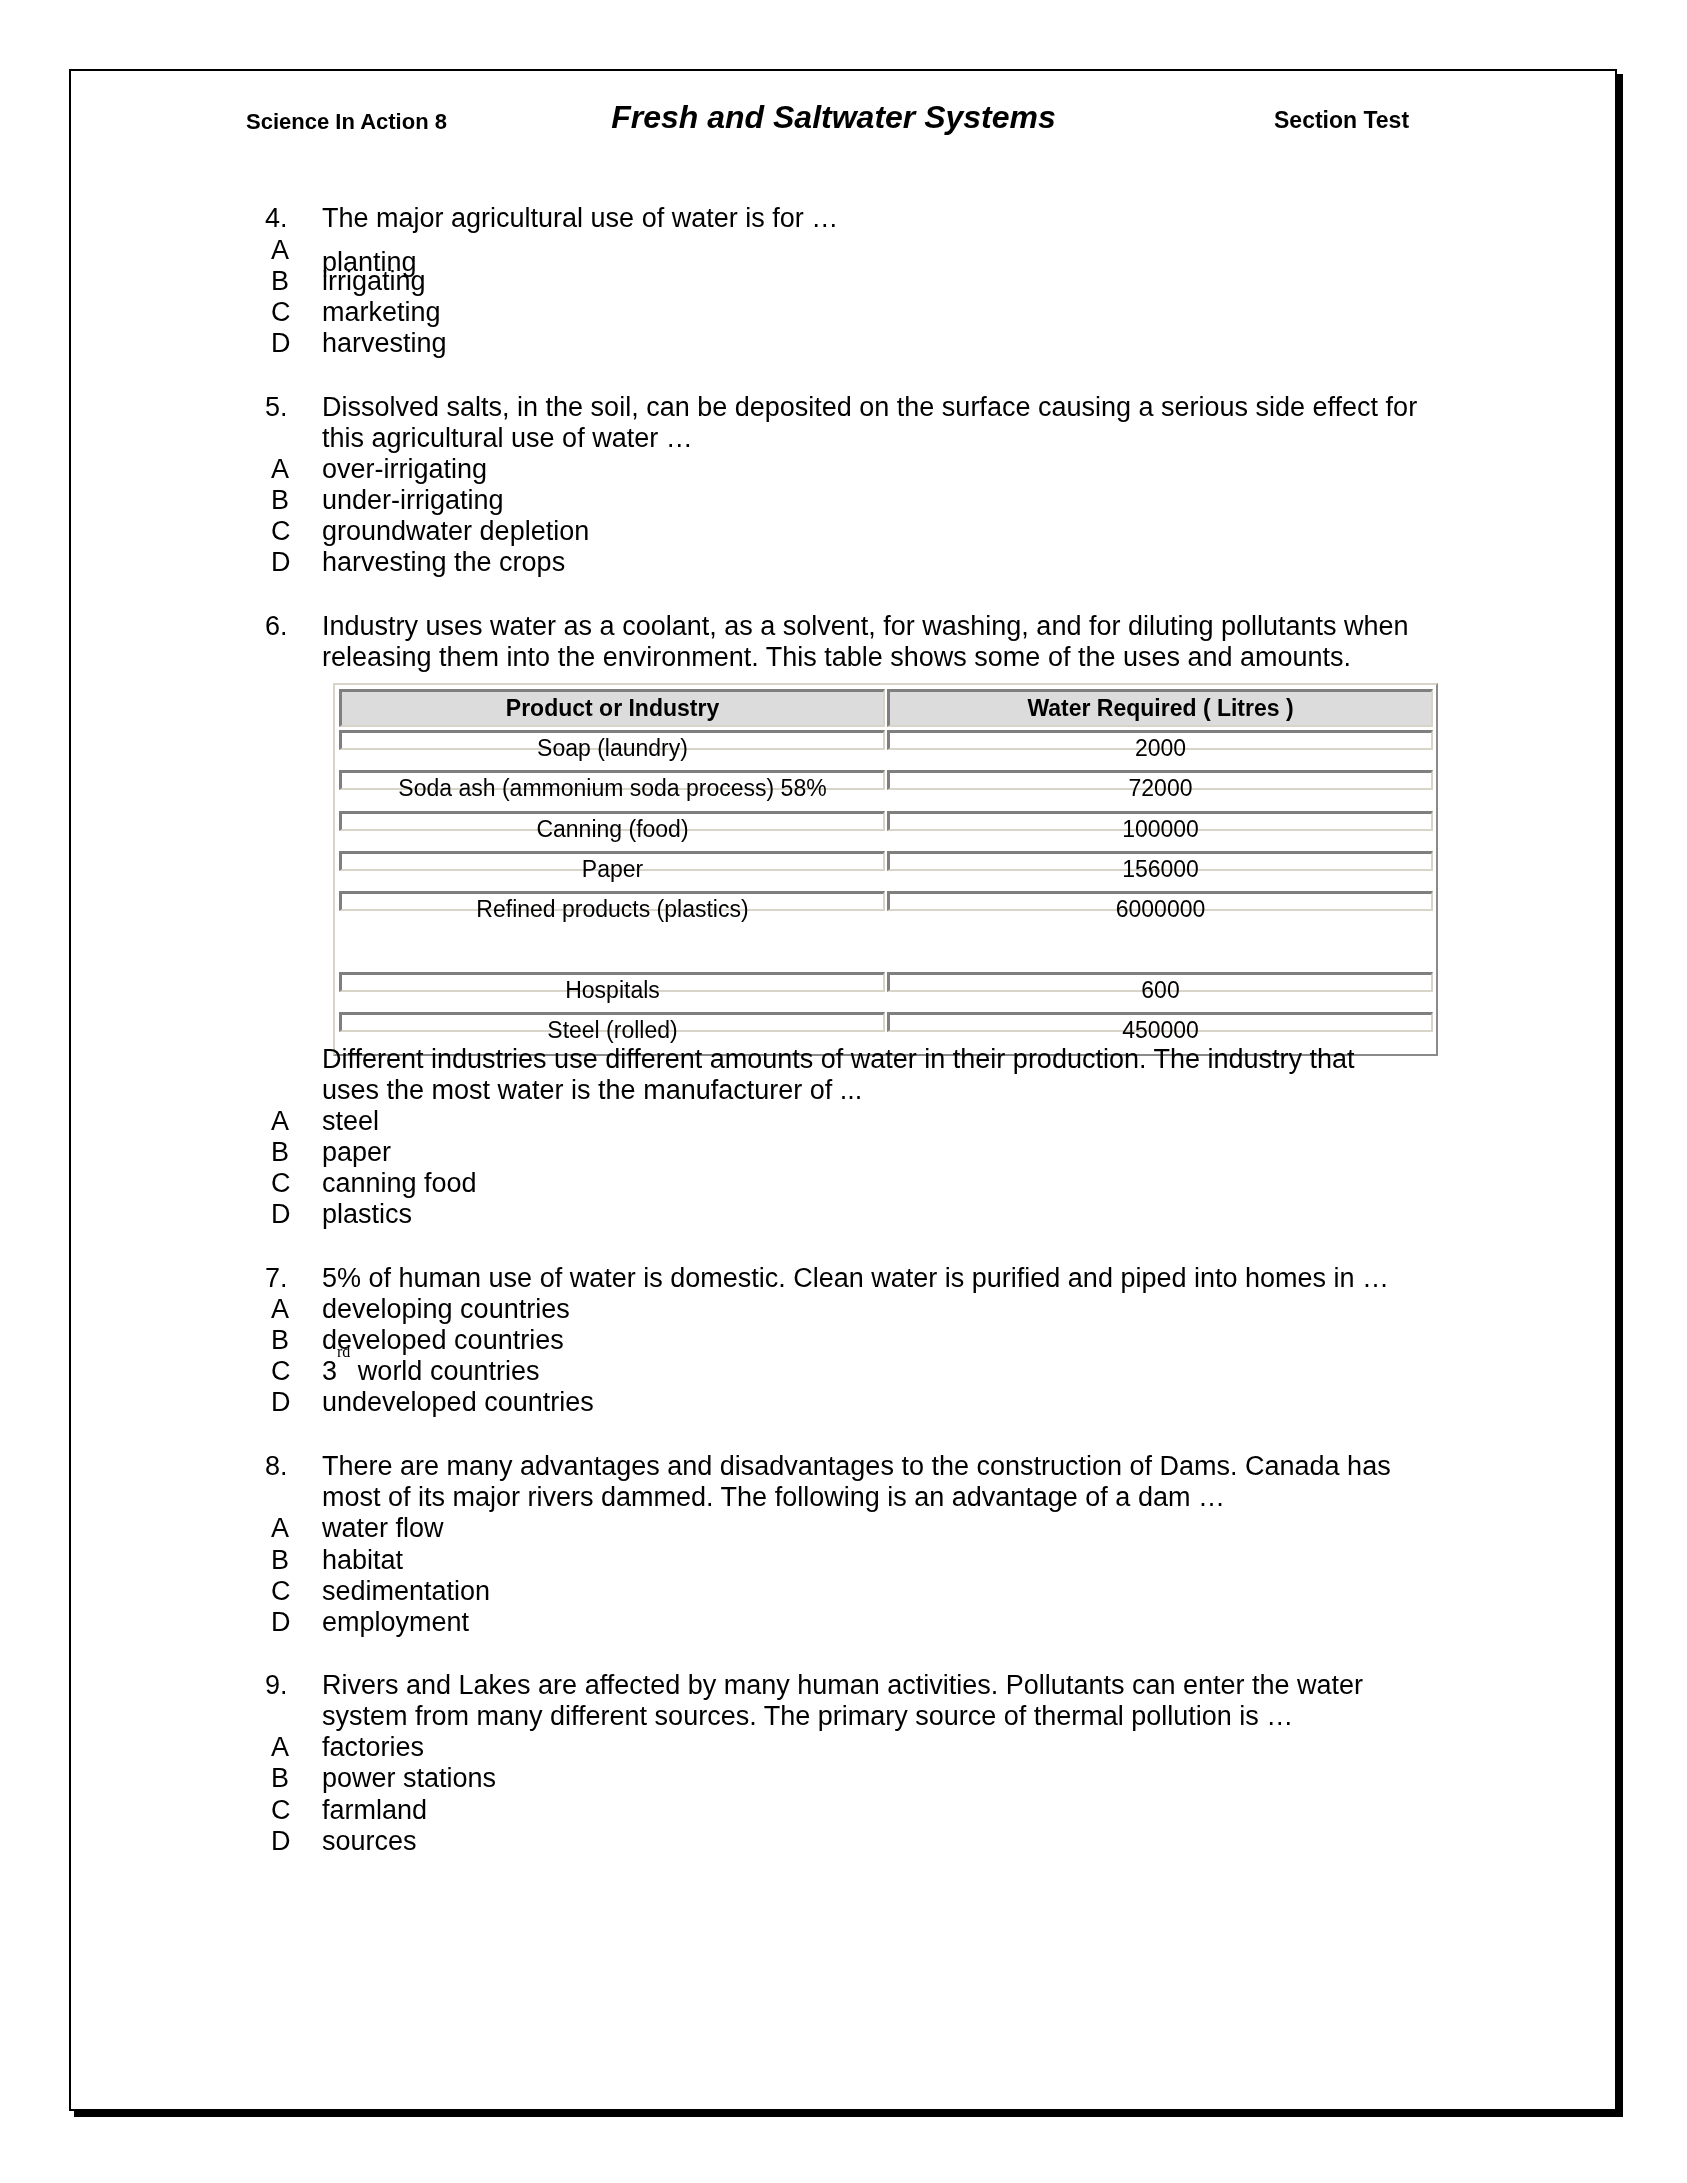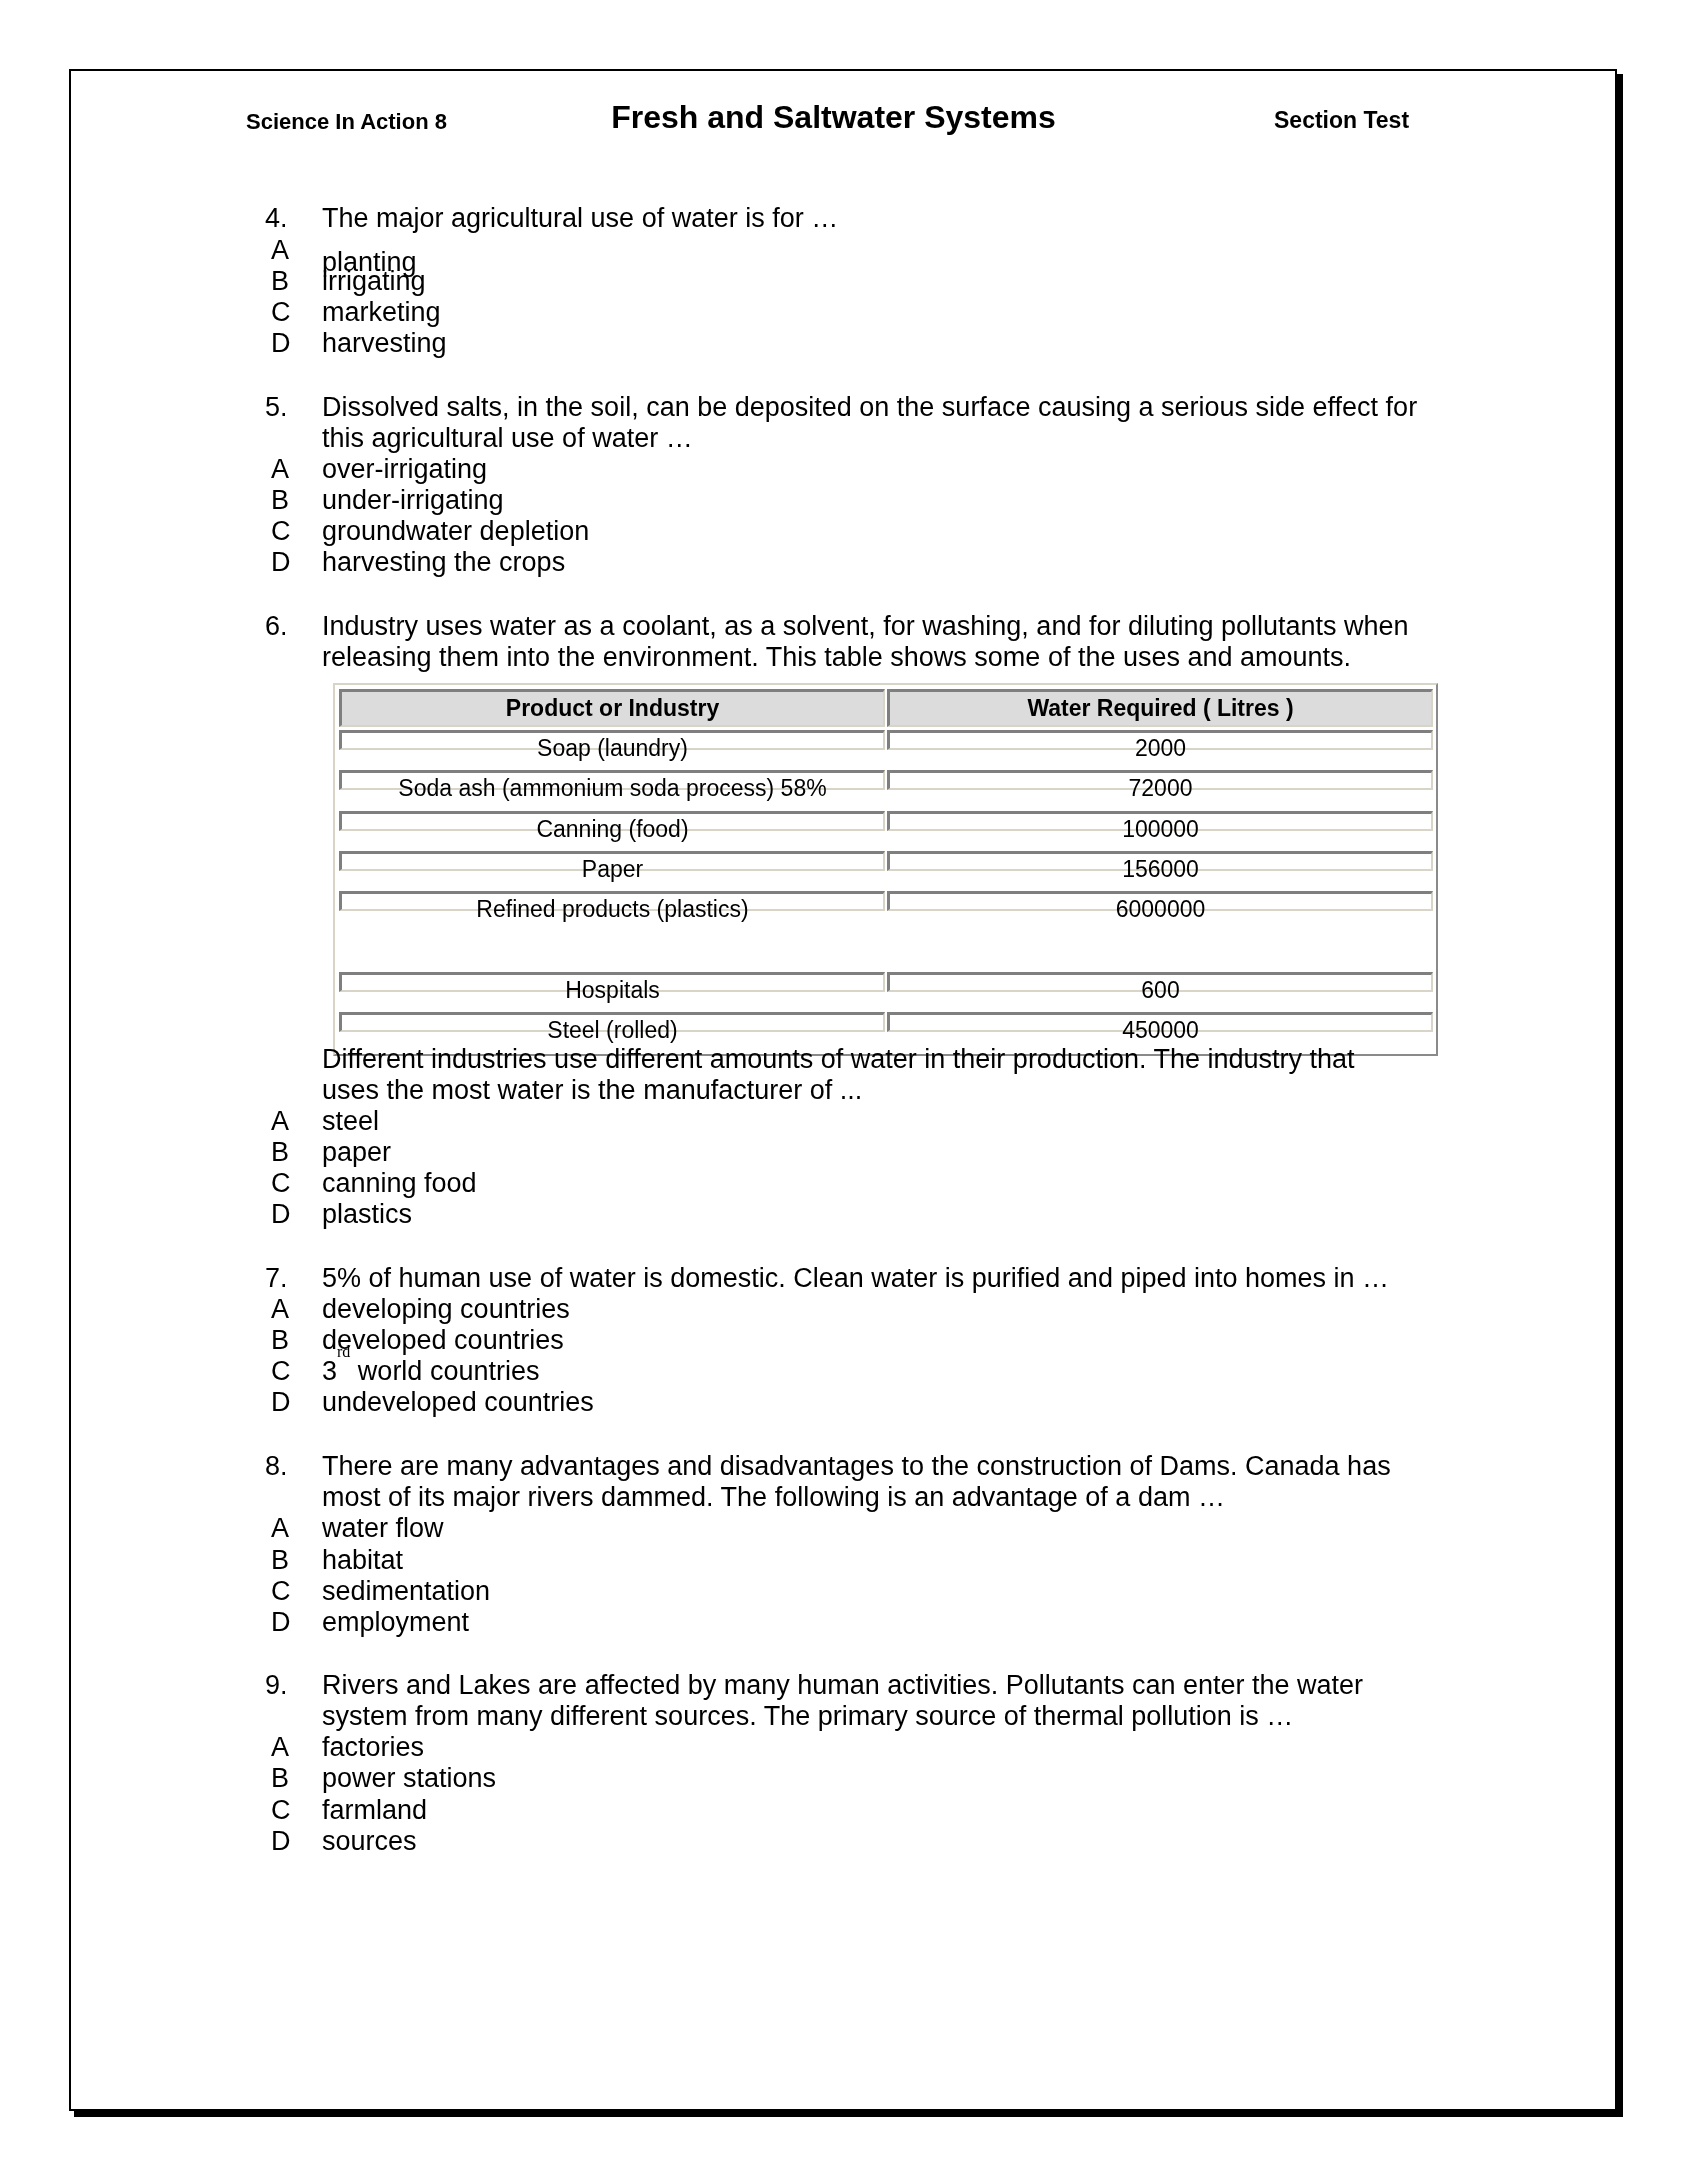--- a/index.html
+++ b/index.html
@@ -4,21 +4,21 @@
 <style>
   html, body { margin:0; padding:0; background:#ffffff; }
   body { width:1687px; height:2183px; position:relative; overflow:hidden;
          font-family:"Liberation Sans", sans-serif; color:#000; }
   .frame-shadow { position:absolute; left:74px; top:74px; width:1549px; height:2043px; background:#000; }
   .frame { position:absolute; left:69px; top:69px; width:1544px; height:2038px;
            border:2.6px solid #000; background:#fff; }
   .hdr { position:absolute; top:105px; font-weight:bold; white-space:nowrap; }
   .hdr-left { left:246px; font-size:22px; top:109px; }
   .hdr-title { left:0; width:1687px; text-align:center; font-size:32px; top:99px; }
-  .hdr-title span { position:relative; left:-10px; }
+  .hdr-title span { position:relative; left:-10px;font-style:italic; }
   .hdr-right { left:1274px; font-size:23px; top:107px; }
 
   .line { position:absolute; font-size:27px; line-height:32px; white-space:nowrap; height:32px; }
   .num { left:265px; width:40px; }
   .letter { left:271px; width:26.5px; }
   .txt { left:322px; }
   sup { font-size:16px; vertical-align:top; position:relative; top:-2.6px; line-height:0;font-family:Liberation Serif, serif; }
 
   
   .tbl { position:absolute; left:333px; top:683px; width:1101px; height:369px;

